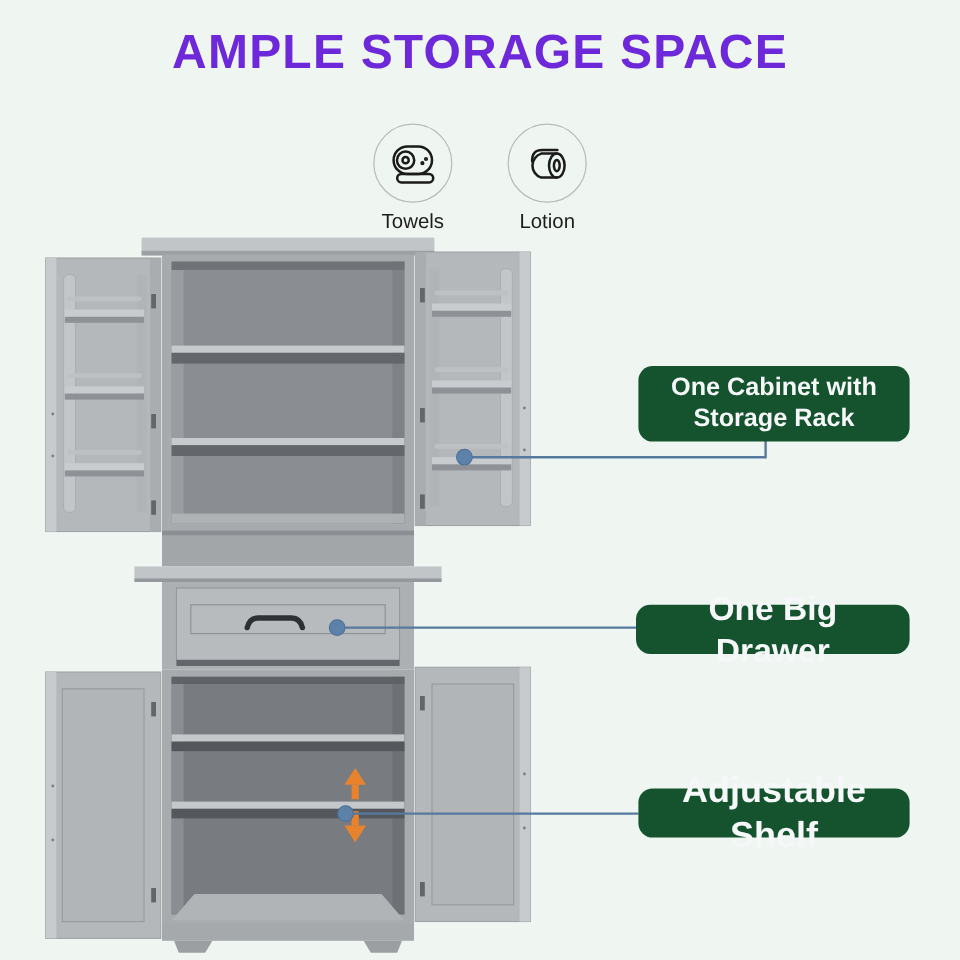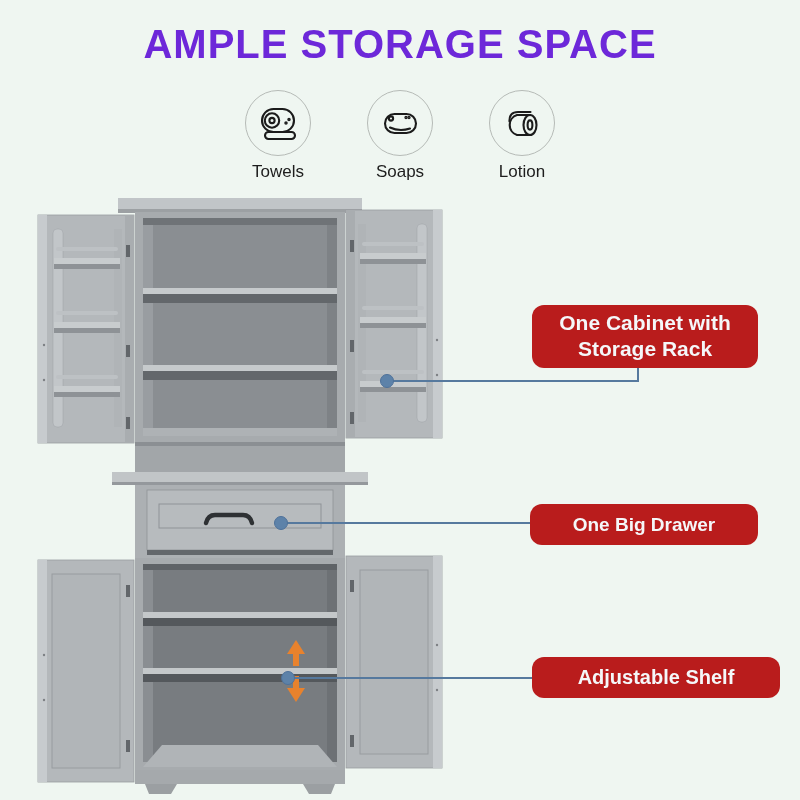--- a/index.html
+++ b/index.html
@@ -7,43 +7,43 @@
     width:800px;height:800px;position:relative;overflow:hidden;
     background:#eff6f1;
     font-family:"Liberation Sans", sans-serif;
     -webkit-font-smoothing:antialiased;
   }
   .title{
     position:absolute;left:0;top:22px;width:800px;text-align:center;
     font-size:40px;font-weight:bold;letter-spacing:1px;color:#6d28d9;
   }
   .features{
-    position:absolute;left:0;top:90px;width:800px;
-    display:flex;justify-content:center;gap:22px;
+    position:absolute;left:0;top:103px;width:800px;
+    display:flex;justify-content:center;gap:12px;
   }
   .feature{width:100px;display:flex;flex-direction:column;align-items:center;}
   .feature .circle{
     width:66px;height:66px;border-radius:50%;
     border:1.6px solid #b6bbb7;display:flex;align-items:center;justify-content:center;
     box-sizing:border-box;
   }
   .feature .label{
     margin-top:6px;font-size:17px;color:#1d1d1d;white-space:nowrap;
   }
   .icon-svg{stroke:#1b1b1b;fill:none;stroke-width:2.1;stroke-linecap:round;stroke-linejoin:round;}
   .scene{position:absolute;left:20px;top:195px;width:440px;height:605px;}
   .overlay{position:absolute;left:0;top:0;width:800px;height:800px;pointer-events:none;}
   .callout{
-    position:absolute;background:#b91c1c;color:#f5f7f9;border-radius:12px;
+    position:absolute;background:#14532d;color:#f5f7f9;border-radius:12px;
     display:flex;align-items:center;justify-content:center;text-align:center;
     font-weight:bold;box-sizing:border-box;padding:5px 10px;line-height:1.25;
   }
   .callout.c1{left:532px;top:305px;width:226px;min-height:62px;font-size:21px;}
-  .callout.c2{left:530px;top:504px;width:228px;height:41px;font-size:19px;}
-  .callout.c3{left:532px;top:657px;width:248px;height:41px;font-size:20px;}
+  .callout.c2{left:530px;top:504px;width:228px;height:41px;font-size:28px;}
+  .callout.c3{left:532px;top:657px;width:226px;height:41px;font-size:30px;}
 </style>
 </head>
 <body>
 
 <div class="title">AMPLE STORAGE SPACE</div>
 
 <div class="features">
   <div class="feature">
     <div class="circle">
       <svg class="icon-svg" width="46" height="46" viewBox="0 0 44 46">
@@ -53,32 +53,20 @@
         <circle cx="30" cy="23" r="0.7" fill="#1b1b1b"></circle>
         <circle cx="33" cy="19.5" r="0.7" fill="#1b1b1b"></circle>
         <rect x="9" y="32" width="30" height="7" rx="3.5"></rect>
       </svg>
     </div>
     <div class="label">Towels</div>
   </div>
   <div class="feature">
     <div class="circle">
       <svg class="icon-svg" width="46" height="46" viewBox="0 0 44 46">
-        <rect x="7" y="14" width="31" height="19" rx="9.5"></rect>
-        <circle cx="13" cy="18.5" r="2.1"></circle>
-        <path d="M12 27.5 q9.5 4.5 20 1"></path>
-        <circle cx="28" cy="17.5" r="0.6" fill="#1b1b1b"></circle>
-        <circle cx="31" cy="17.5" r="0.6" fill="#1b1b1b"></circle>
-      </svg>
-    </div>
-    <div class="label">Soaps</div>
-  </div>
-  <div class="feature">
-    <div class="circle">
-      <svg class="icon-svg" width="46" height="46" viewBox="0 0 44 46">
         <path d="M30 15 H17 a10.5 10.5 0 0 0 0 20 h13"></path>
         <ellipse cx="30" cy="25" rx="6.5" ry="10"></ellipse>
         <ellipse cx="30" cy="25" rx="2.4" ry="4.6"></ellipse>
         <path d="M9.5 21.5 q-0.5 -9.5 8.5 -9.5 h12.5"></path>
       </svg>
     </div>
     <div class="label">Lotion</div>
   </div>
 </div>
 

